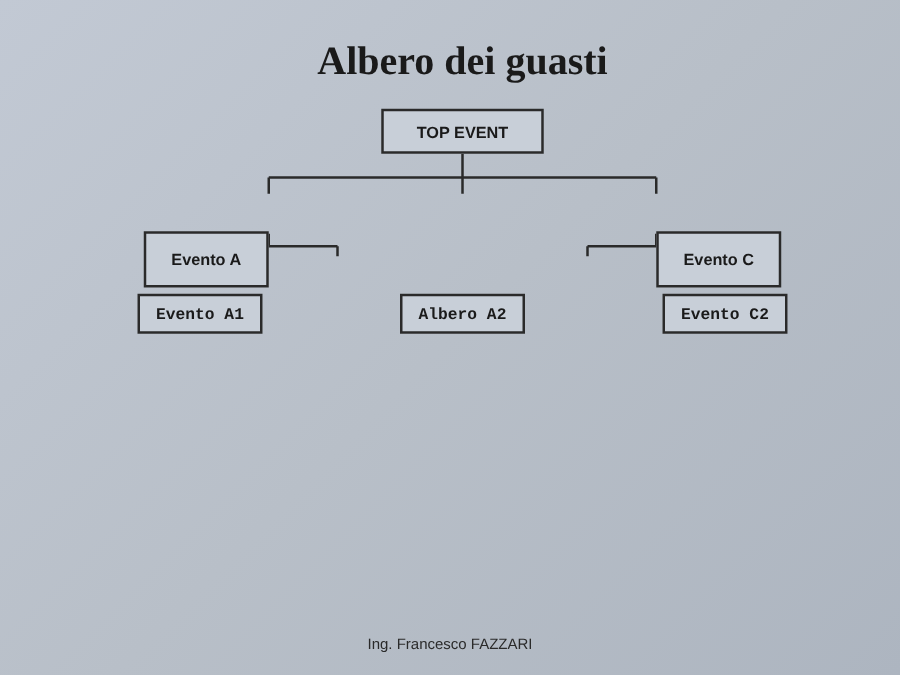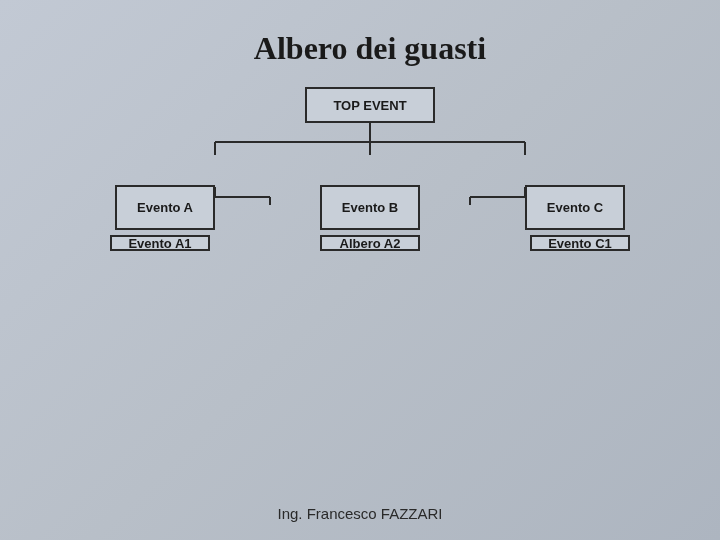--- a/index.html
+++ b/index.html
@@ -94,29 +94,30 @@
       border-width: 2.5px;
     }
 
     .node-mid {
       width: 100px;
       height: 45px;
     }
 
     .node-bot {
       width: 100px;
-      height: 16px;
+      height: 32px;
+      font-family: Liberation Mono, monospace;
     }
 
     .footer {
       position: absolute;
       bottom: 18px;
       left: 50%;
       transform: translateX(-50%);
-      font-size: 15px;
+      font-size: 12px;
       color: #2a2a2a;
       font-family: Arial, Helvetica, sans-serif;
       white-space: nowrap;
     }
   </style>
 </head>
 <body>
 
 <div class="slide">
   <h1 class="title">Albero dei guasti</h1>
@@ -149,35 +150,32 @@
     <div class="level level-0" style="position:absolute; top:0; left:50%; transform:translateX(-50%);">
       <div class="node node-top">
         <span>TOP EVENT</span>
       </div>
     </div>
 
     <div class="level level-1" style="position:absolute; top:68px; left:0; width:100%; justify-content:space-between; padding:0 5px;">
       <div class="node node-mid">
         <span>Evento A</span>
       </div>
-      <div class="node node-mid" style="margin-left:5px; margin-right:5px;">
-        <span>Evento B</span>
-      </div>
       <div class="node node-mid">
         <span>Evento C</span>
       </div>
     </div>
 
     <div class="level level-2" style="position:absolute; top:118px; left:0; width:100%; display:flex; justify-content:space-between; align-items:center; padding:0 0;">
       <div class="node node-bot">
         <span>Evento A1</span>
       </div>
       <div class="node node-bot">
         <span>Albero A2</span>
       </div>
       <div class="node node-bot">
-        <span>Evento C1</span>
+        <span>Evento C2</span>
       </div>
     </div>
   </div>
 
   <div class="footer">Ing. Francesco FAZZARI</div>
 </div>
 
 </body></html>

